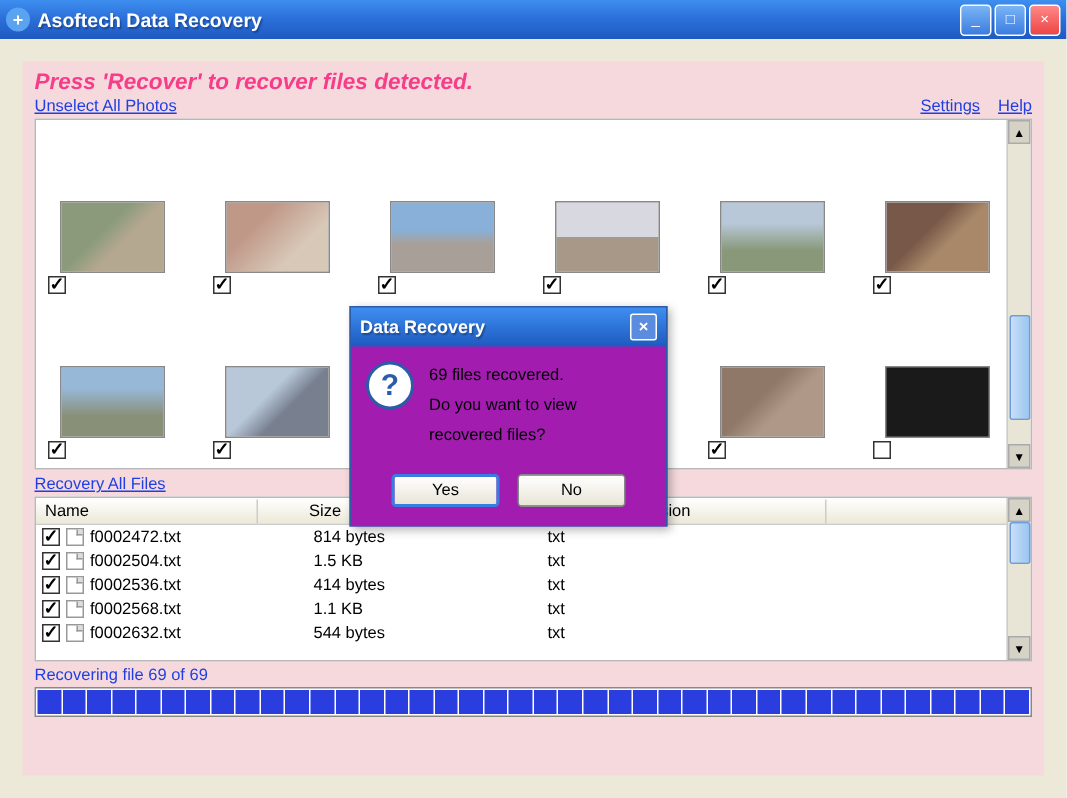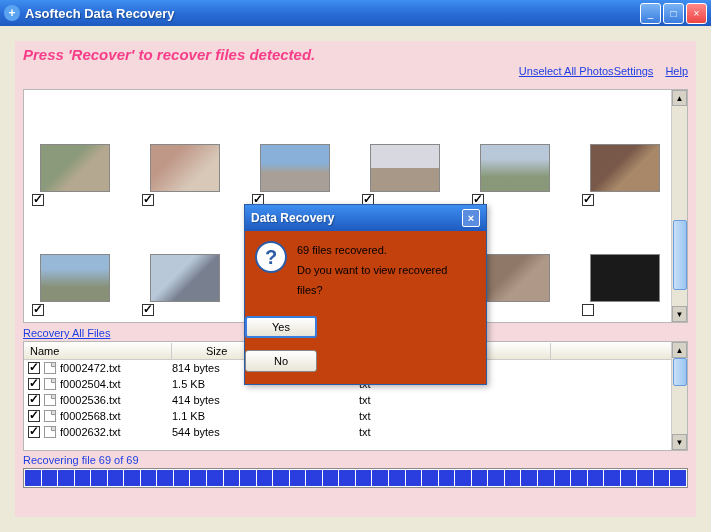--- a/index.html
+++ b/index.html
@@ -10,21 +10,21 @@
 .titlebar-title { flex: 1; font-weight: bold; font-size: 13px; text-shadow: 1px 1px 1px rgba(0,0,0,0.3); }
 .titlebar-btns { display: flex; gap: 2px; }
 .titlebar-btn { width: 21px; height: 21px; border: 1px solid #fff; border-radius: 3px; display: flex; align-items: center; justify-content: center; font-size: 10px; cursor: pointer; }
 .btn-min, .btn-max { background: linear-gradient(to bottom, #7ab4f5, #3a7de0); }
 .btn-close { background: linear-gradient(to bottom, #f88, #e44); }
 
 .app-body { height: 506px; background: #ece9d8; padding: 15px; }
 .content { background: #f5d9dc; height: 100%; padding: 5px 8px; }
 
 .instruction { color: #f73d8a; font-style: italic; font-size: 15px; font-weight: bold; margin-bottom: 2px; }
-.top-links { display: flex; justify-content: flex-end; margin-bottom: 12px; }
+.top-links { display: flex; justify-content: space-between; margin-bottom: 2px; }
 .link { color: #1f3ee3; text-decoration: underline; cursor: pointer; font-size: 11px; }
 .top-links .right { display: flex; gap: 12px; }
 
 .photo-panel { background: #fff; border: 1px solid #b8b8b8; height: 234px; padding: 6px; position: relative; overflow: hidden; }
 .photo-scroll-inner { display: flex; flex-wrap: wrap; align-content: flex-start; width: 660px; gap: 0; }
 .photo-item { width: 110px; height: 110px; display: flex; flex-direction: column; align-items: flex-start; justify-content: flex-end; position: relative; }
 .thumb { width: 70px; height: 48px; border: 1px solid #888; margin-left: 10px; }
 .thumb-chk { width: 12px; height: 12px; border: 1px solid #333; background: #fff; position: relative; display: inline-block; margin-top: 2px; margin-left: 2px;}
 .thumb-chk.checked::after { content: "✓"; position: absolute; top: -3px; left: 0px; font-size: 12px; font-weight: bold; }
 .scrollbar-v { position: absolute; right: 0; top: 0; width: 16px; height: 100%; background: #e8e5d6; border-left: 1px solid #ccc; }
@@ -40,35 +40,35 @@
 .col-size { width: 178px; }
 .col-ext { width: 145px; }
 .col-blank { flex: 1; }
 .file-rows { overflow: hidden; }
 .file-row { display: flex; align-items: center; height: 16px; padding: 0 4px; }
 .file-chk { width: 12px; height: 12px; border: 1px solid #333; background: #fff; margin-right: 4px; position: relative; }
 .file-chk.checked::after { content: "✓"; position: absolute; top: -3px; left: 0; font-size: 12px; font-weight: bold; }
 .file-icon { width: 12px; height: 12px; background: #fff; border: 1px solid #999; margin-right: 4px; position: relative; }
 .file-icon::after { content: ""; position: absolute; top: 0; right: 0; width: 3px; height: 3px; background: #ddd; border-left: 1px solid #999; border-bottom: 1px solid #999; }
 .file-row .fname { width: 112px; }
-.file-row .fsize { width: 187px; }
+.file-row .fsize { width: 156px; margin-left: 37px; }
 .file-row .fext { width: 145px; }
 
 .status { color: #1f3ee3; font-size: 11px; margin-top: 3px; }
 .progress-bar { height: 20px; border: 1px solid #888; background: #fff; margin-top: 2px; display: flex; padding: 1px; gap: 1px; }
 .prog-seg { flex: 1; background: #2a3ee0; }
 
-.dialog { position: absolute; left: 244px; top: 204px; width: 243px; background: #c2410c; border: 1px solid #2a5ca8; box-shadow: 2px 2px 6px rgba(0,0,0,0.3); }
+.dialog { position: absolute; left: 233px; top: 204px; width: 212px; background: #a21caf; border: 1px solid #2a5ca8; box-shadow: 2px 2px 6px rgba(0,0,0,0.3); }
 .dialog-title { height: 26px; background: linear-gradient(to bottom, #3e8ef0 0%, #1e5ac0 100%); color: #fff; display: flex; align-items: center; padding: 0 6px; font-weight: bold; font-size: 12px; }
 .dialog-title span { flex: 1; text-shadow: 1px 1px 1px rgba(0,0,0,0.3); }
 .dialog-close { width: 18px; height: 18px; background: #5a8de0; border: 1px solid #fff; border-radius: 2px; display: flex; align-items: center; justify-content: center; cursor: pointer; font-size: 11px; }
 .dialog-body { padding: 10px; display: flex; gap: 10px; }
 .dialog-icon { width: 32px; height: 32px; border: 2px solid #2a5ca8; border-radius: 50%; background: #fff; display: flex; align-items: center; justify-content: center; font-size: 20px; font-weight: bold; color: #2a5ca8; flex-shrink: 0; }
 .dialog-text { font-size: 11px; line-height: 1.8; }
-.dialog-btns { display: flex; justify-content: center; gap: 12px; padding: 6px 0 12px; flex-direction: column; }
+.dialog-btns { display: flex; justify-content: center; gap: 12px; padding: 6px 0 12px; }
 .dialog-btn { width: 72px; height: 22px; background: linear-gradient(to bottom, #fff, #e8e5d6); border: 1px solid #888; border-radius: 3px; cursor: pointer; font-size: 11px; }
 .dialog-btn.primary { border: 2px solid #3a7de0; }
 
 
 .t0 { background: linear-gradient(135deg, #8a9a7a 40%, #b5a890 60%); }
 .t1 { background: linear-gradient(135deg, #c09888 30%, #d8c8b8 70%); }
 .t2 { background: linear-gradient(to bottom, #88b0d8 40%, #a8a098 60%); }
 .t3 { background: linear-gradient(to bottom, #d8d8e0 50%, #a89888 50%); }
 .t4 { background: linear-gradient(to bottom, #b8c8d8 30%, #889878 70%); }
 .t5 { background: linear-gradient(135deg, #785848 40%, #a88868 60%); }

